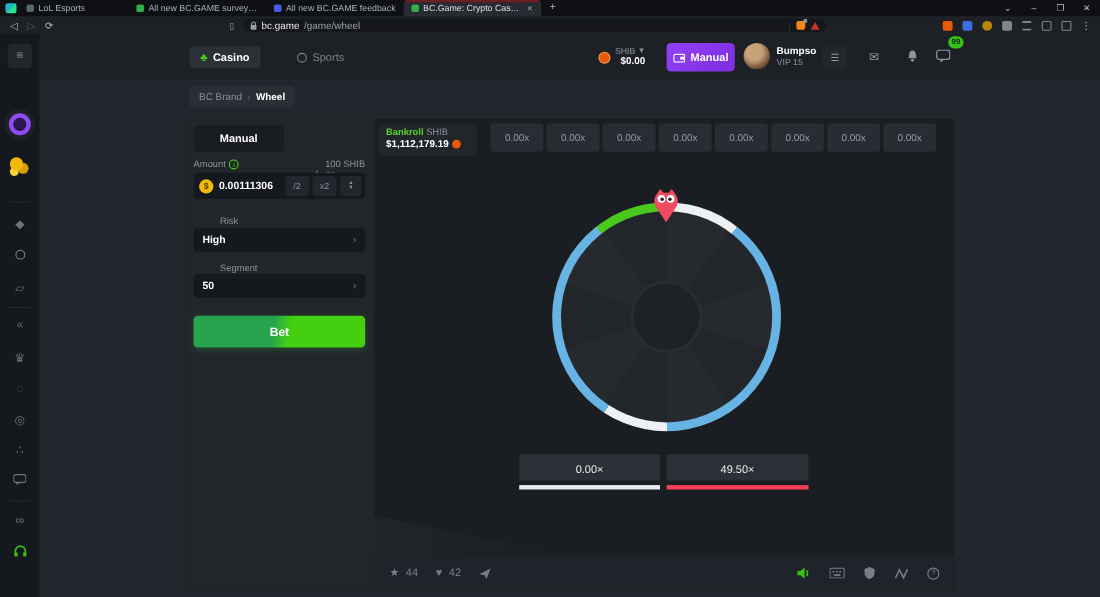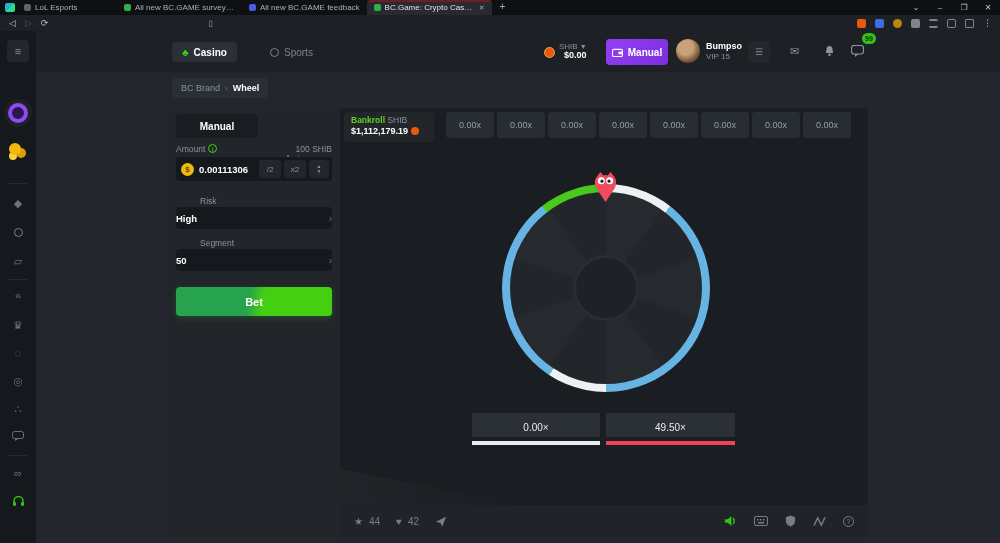--- a/index.html
+++ b/index.html
@@ -98,21 +98,21 @@
     display:flex; align-items:center; }
   .gold-dollar { width:13px; height:13px; border-radius:50%; background:#f0b90b; color:#5b4503; font-size:8px;
     font-weight:bold; text-align:center; line-height:13px; margin:0 5px; }
   .amount-val { font-size:9.5px; font-weight:bold; color:#fff; }
   .mini-btn { width:22px; height:18px; background:#23262c; border-radius:3px; color:#8b929b; font-size:8px;
     display:flex; align-items:center; justify-content:center; margin-left:3px; }
   .stepper { width:20px; height:18px; background:#23262c; border-radius:3px; margin:0 3px; display:flex;
     flex-direction:column; align-items:center; justify-content:center; color:#8b929b; font-size:5px; line-height:1.1; }
   .fld-label { left:12px; font-size:8.5px; color:#8b929b;margin-left:20px; }
   .select { left:8px; width:156px; height:22px; background:#15181c; border-radius:4px; display:flex;
-    align-items:center; justify-content:space-between; padding:0 0; }
+    align-items:center; justify-content:space-between; padding:0 8px; }
   .select .val { font-size:9.5px; font-weight:bold; color:#fff; }
   .select .arr { color:#6d747d; font-size:10px; }
   .bet-btn { left:8px; top:179px; width:156px; height:29px; border-radius:4px;
     background:linear-gradient(100deg,#27a34d 0%,#27a34d 46%,#45cf11 56%,#45cf11 100%);
     display:flex; align-items:center; justify-content:center; color:#fff; font-size:11px; font-weight:bold;
     box-shadow:0 2px 6px rgba(40,180,60,.25); }
 
   
   .canvas { left:172px; top:0; width:528px; height:429px; }
   .bankroll-box { left:4px; top:4px; width:90px; height:30px; background:#22262b; border-radius:4px;
@@ -179,20 +179,35 @@
       <span class="win-btn">❐</span>
       <span class="win-btn">✕</span>
     </div>
   </div>
 
   <div class="abs addressbar">
     <span class="nav-ico">◁</span>
     <span class="nav-ico dim">▷</span>
     <span class="nav-ico">⟳</span>
     <span class="bookmark-ico">▯</span>
+    <div class="urlpill">
+      <svg width="7" height="9" viewBox="0 0 8 10">
+        <path d="M2 4 V3 a2 2 0 0 1 4 0 V4" fill="none" stroke="#9aa0a6" stroke-width="1.2"></path>
+        <rect x="1" y="4" width="6" height="5" rx="1" fill="#9aa0a6"></rect>
+      </svg>
+      <span class="host">bc.game</span>
+        <span class="path">/game/wheel</span>
+      <div class="url-right">
+        <span class="sep">|</span>
+        <span class="fox-dot">
+            <i></i>
+          </span>
+        <span class="tri-dot"></span>
+      </div>
+    </div>
     <div class="ext-row">
       <span class="ext orange"></span>
       <span class="ext blue"></span>
       <span class="ext circ"></span>
       <span class="ext"></span>
       <span class="ext" style="background:none;border-top:2px solid #7e858d;border-bottom:2px solid #7e858d"></span>
       <span class="ext" style="background:none;border:1.5px solid #7e858d"></span>
       <span class="ext" style="background:none;border:1.5px solid #7e858d;border-radius:1px"></span>
       <span class="kebab">⋮</span>
     </div>

